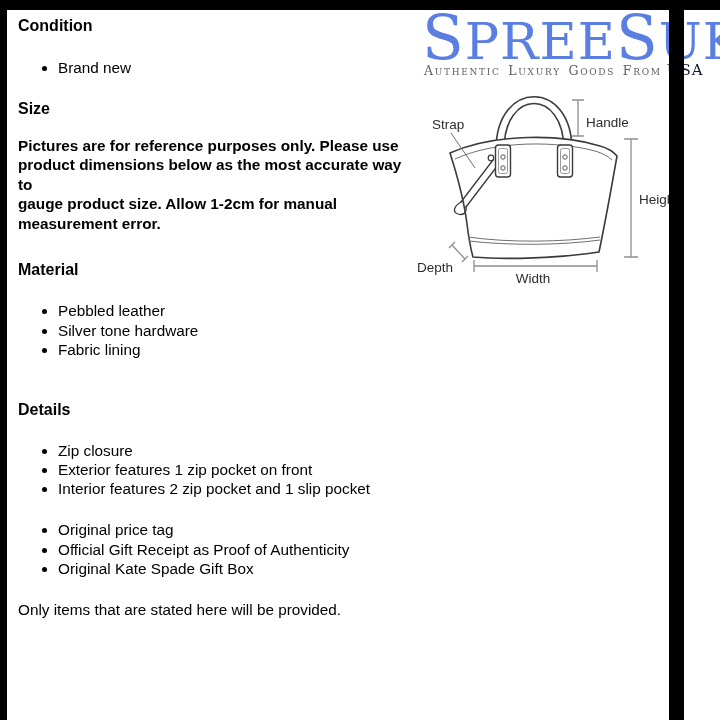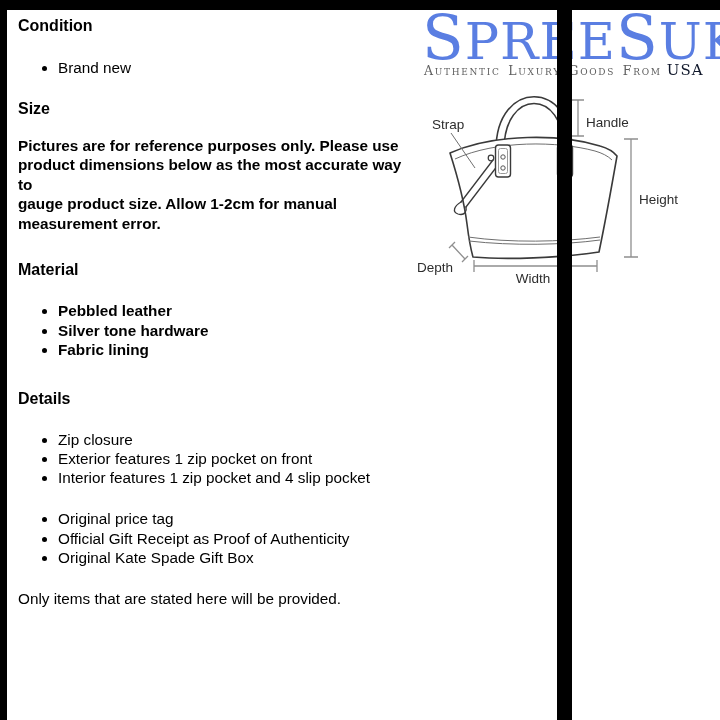--- a/index.html
+++ b/index.html
@@ -1,33 +1,33 @@
 <!DOCTYPE html>
 <html><head>
 <meta charset="utf-8">
 <style>
   html,body{margin:0;padding:0;}
   body{width:720px;height:720px;background:#ffffff;overflow:hidden;
        font-family:"Liberation Sans","DejaVu Sans",sans-serif;color:#000;}
-  .page{position:relative;width:572px;height:720px;background:#fff;}
+  .page{position:relative;width:684px;height:720px;background:#fff;}
 
   
   .frame-top{position:absolute;left:0;top:0;width:720px;height:10px;background:#000;z-index:50;}
   .frame-left{position:absolute;left:0;top:0;width:7px;height:720px;background:#000;z-index:50;}
   .frame-right{position:absolute;right:0;top:0;width:15px;height:720px;background:#000;z-index:50;}
 
   
   .content{position:absolute;left:7px;top:10px;width:413px;padding:6px 0 0 11px;box-sizing:border-box;}
   .h{font-size:16px;font-weight:bold;line-height:19.5px;margin:0;}
   .para{font-size:15.3px;line-height:19.5px;margin:0;}
   .note{white-space:pre-line;font-weight:bold;}
   ul{margin:0;padding:0 0 0 40px;list-style:disc;}
   li{font-size:15.3px;line-height:19.4px;}
   .mb22{margin-bottom:22.5px;} .mb21{margin-bottom:21.5px;} .mb17{margin-bottom:17.5px;}
-  .mb27{margin-bottom:27px;}   .mb30{margin-bottom:30px;}   .mb42{margin-bottom:29px;font-weight:bold;}
+  .mb27{margin-bottom:27px;}   .mb30{margin-bottom:30px;}   .mb42{margin-bottom:40px;}
   .mb20{margin-bottom:20.5px;}
 
   
   .brand-logo{position:absolute;left:422px;top:13px;line-height:50px;white-space:nowrap;
     font-family:"DejaVu Serif","Liberation Serif",serif;color:#5a7ee2;letter-spacing:1px;z-index:10;}
   .lg-big{font-size:61px;}
   .lg-small{font-size:51px;}
   .brand-tagline{position:absolute;left:424px;top:61px;line-height:17px;white-space:nowrap;
     font-family:"DejaVu Serif","Liberation Serif",serif;z-index:10;}
   .tg-main{font-size:12.5px;letter-spacing:1.7px;word-spacing:2px;color:#5f5f5f;
@@ -66,21 +66,21 @@
     <ul class="mb42">
         <li>Pebbled leather</li>
         <li>Silver tone hardware</li>
         <li>Fabric lining</li>
       </ul>
 
     <p class="h mb21">Details</p>
     <ul class="mb21">
         <li>Zip closure</li>
         <li>Exterior features 1 zip pocket on front</li>
-        <li>Interior features 1 zip pocket and 4 slip pocket</li>
+        <li>Interior features 2 zip pocket and 1 slip pocket</li>
       </ul>
 
     <ul class="mb21">
         <li>Original price tag</li>
         <li>Official Gift Receipt as Proof of Authenticity</li>
         <li>Original Kate Spade Gift Box</li>
       </ul>
 
     <p class="para">Only items that are stated here will be provided.</p>
   </div>

